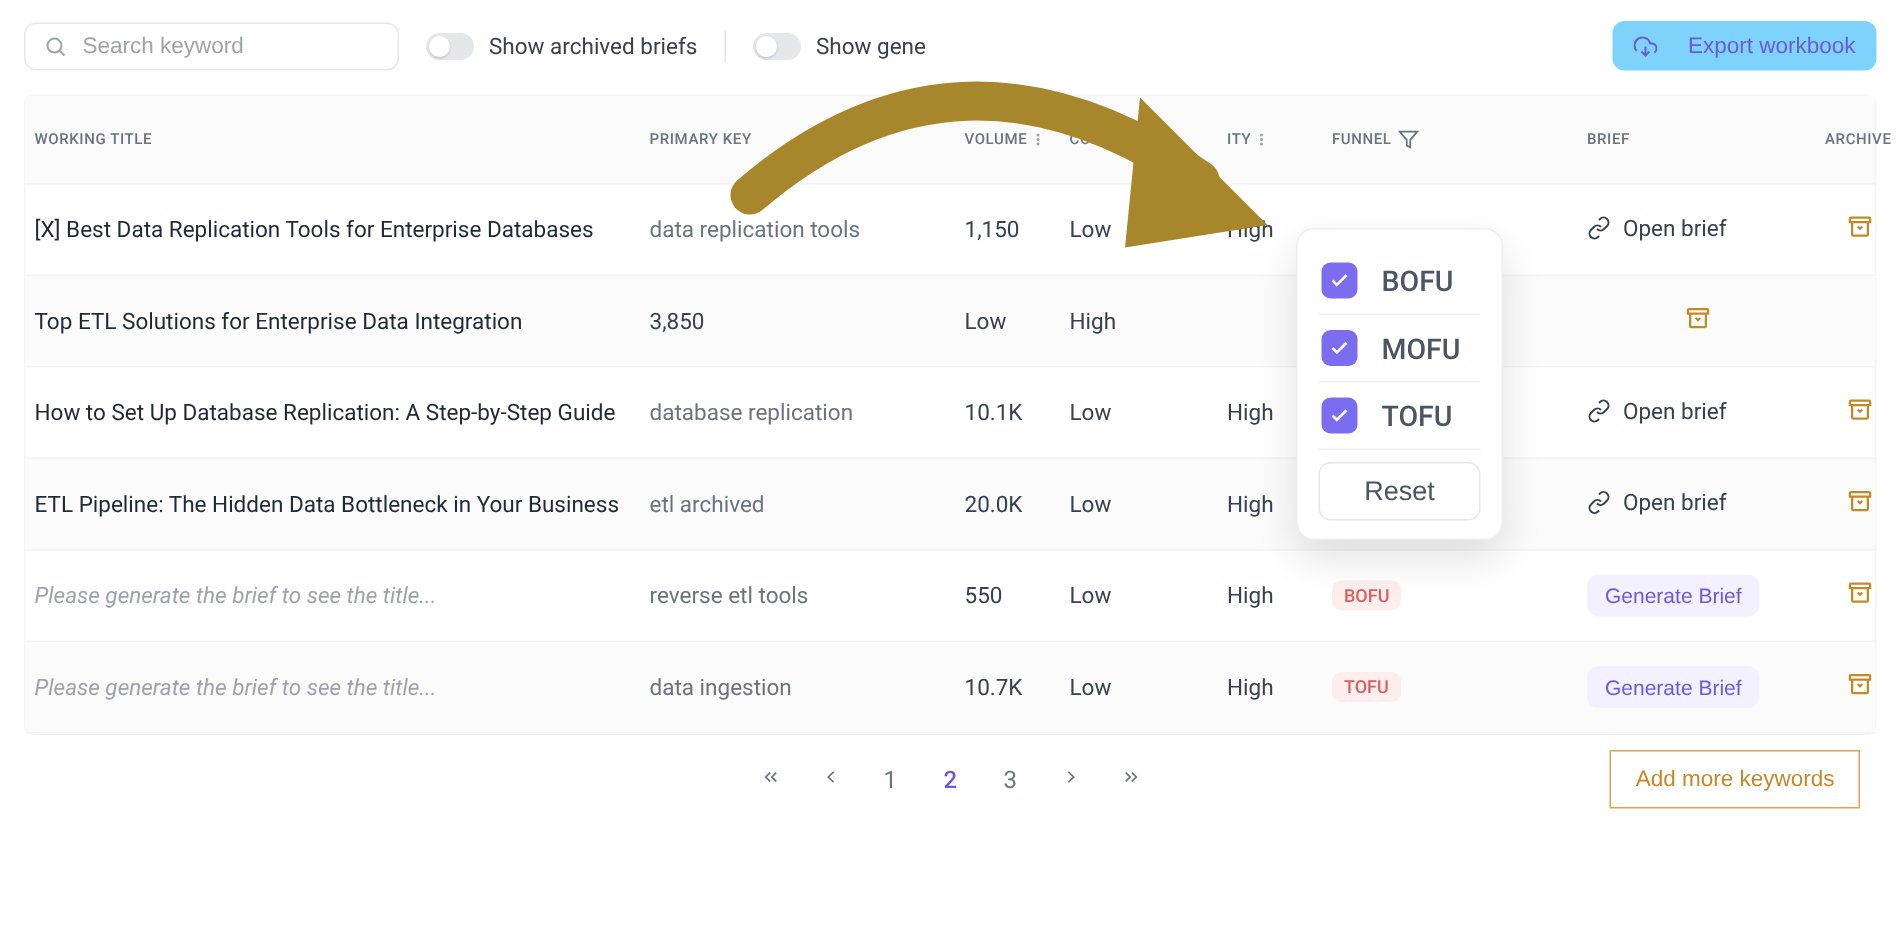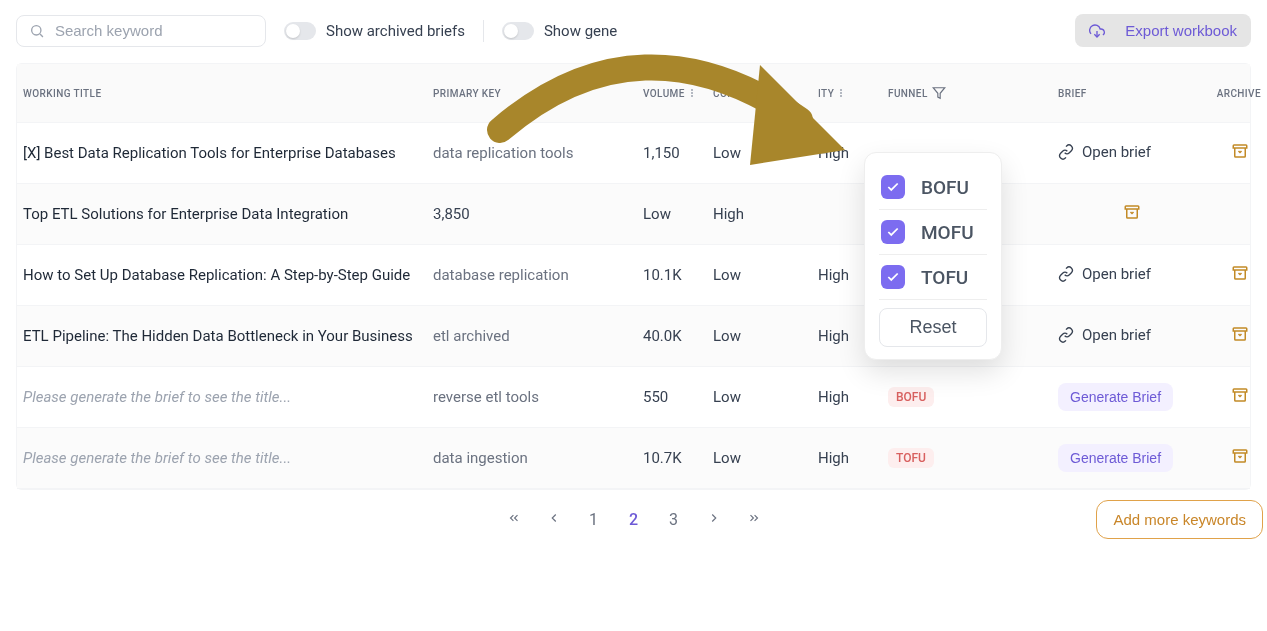--- a/index.html
+++ b/index.html
@@ -52,21 +52,21 @@
     width: 14px; height: 14px; background: #fff; border-radius: 50%;
     box-shadow: 0 1px 2px rgba(0,0,0,.15);
   }
   .toggle-label { font-size: 15px; color: #374151; }
   .divider-v {
     width: 1px; height: 22px; background: #e5e7eb;
   }
   .spacer { flex: 1; }
   .export-btn {
     display: inline-flex; align-items: center; gap: 20px;
-    background: #e5e5e5;
+    background: #7dd3fc;
     color: #6d5ad6;
     border: none;
     border-radius: 8px;
     padding: 8px 14px;
     font-size: 15px;
     font-weight: 500;
     cursor: pointer;
   }
   .export-btn svg { width: 16px; height: 16px; }
 
@@ -192,25 +192,25 @@
   .pagination {
     display: flex; align-items: center; gap: 20px;
     color: #6b7280; font-size: 16px;
   }
   .pagination .pg {
     cursor: pointer; min-width: 20px; text-align: center;
   }
   .pagination .pg.active { color: #6d5ad6; font-weight: 500; }
   .pagination svg { width: 14px; height: 14px; }
   .add-kw {
-    position: absolute; right: 4px;
+    position: absolute; right: 27px;
     border: 1px solid #e0a24a;
     background: #fff;
     color: #c98629;
-    border-radius: 12px;
+    border-radius: 0;
     padding: 10px 16px;
     font-size: 15px; font-weight: 500;
     cursor: pointer;
   }
   .funnel-ico { width: 14px; height: 14px; }
 </style>
 </head>
 <body>
 
 <div class="topbar">
@@ -333,21 +333,21 @@
           </span></div>
         <div class="td archive-cell"><span><svg viewBox="0 0 24 24" fill="none" stroke="currentColor" stroke-width="2">
               <path d="M21 8H3V5a1 1 0 011-1h16a1 1 0 011 1v3z"></path>
               <path d="M5 8v11a1 1 0 001 1h12a1 1 0 001-1V8"></path>
               <path d="M10 12l2 2 2-2"></path>
             </svg></span></div>
       </div>
       <div class="trow">
         <div class="td title">ETL Pipeline: The Hidden Data Bottleneck in Your Business</div>
         <div class="td keyword">etl archived</div>
-        <div class="td vol">40.0K</div>
+        <div class="td vol">20.0K</div>
         <div class="td comp">Low</div>
         <div class="td prio">High</div>
         <div class="td"></div>
         <div class="td"><span class="open-brief">
             <svg viewBox="0 0 24 24" fill="none" stroke="currentColor" stroke-width="2">
               <path d="M10 13a5 5 0 007.07 0l3-3a5 5 0 00-7.07-7.07l-1 1"></path>
               <path d="M14 11a5 5 0 00-7.07 0l-3 3a5 5 0 007.07 7.07l1-1"></path>
             </svg>
             <span>Open brief</span>
           </span></div>

